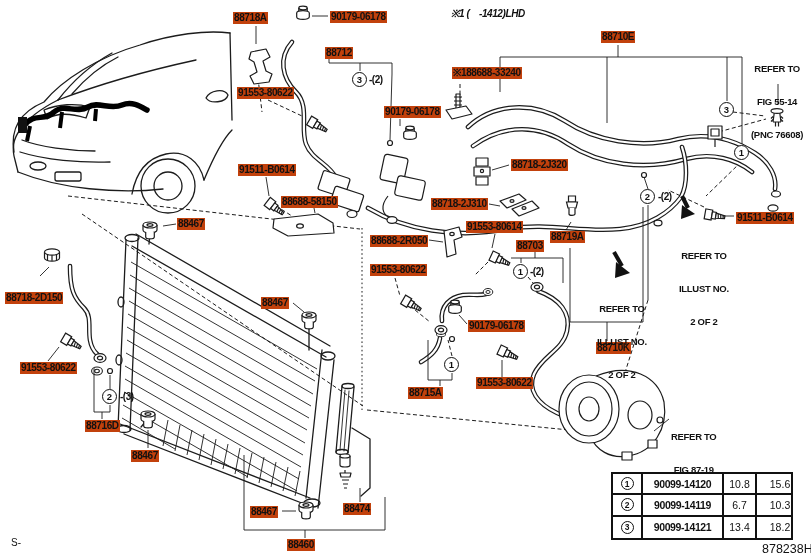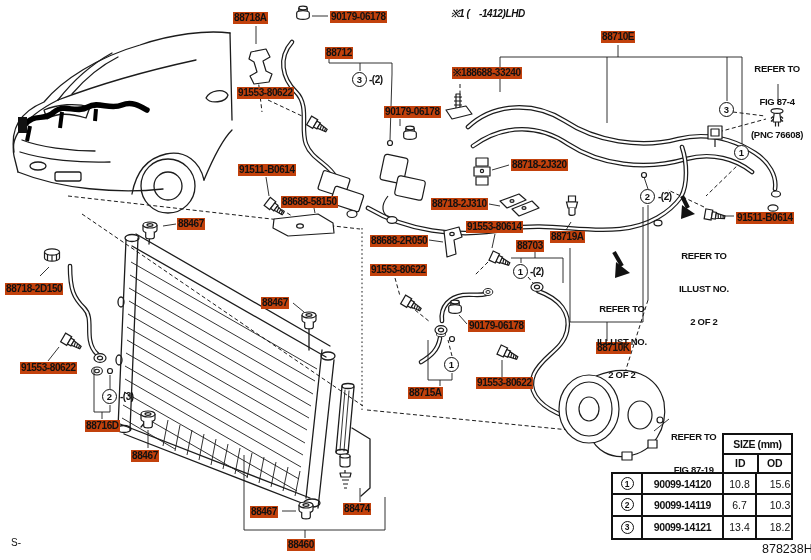--- a/index.html
+++ b/index.html
@@ -365,33 +365,33 @@
 <div class="lbl" style="left:466px;top:221px">91553-80614</div>
 <div class="lbl" style="left:370px;top:235px">88688-2R050</div>
 <div class="lbl" style="left:516px;top:240px">88703</div>
 <div class="lbl" style="left:550px;top:231px">88719A</div>
 <div class="lbl" style="left:370px;top:264px">91553-80622</div>
 <div class="lbl" style="left:468px;top:320px">90179-06178</div>
 <div class="lbl" style="left:408px;top:387px">88715A</div>
 <div class="lbl" style="left:476px;top:377px">91553-80622</div>
 <div class="lbl" style="left:736px;top:212px">91511-B0614</div>
 <div class="lbl" style="left:596px;top:342px">88710K</div>
-<div class="lbl" style="left:5px;top:283px">88718-2D150</div>
+<div class="lbl" style="left:5px;top:292px">88718-2D150</div>
 <div class="lbl" style="left:20px;top:362px">91553-80622</div>
 <div class="lbl" style="left:85px;top:420px">88716D</div>
 <div class="lbl" style="left:177px;top:218px">88467</div>
 <div class="lbl" style="left:261px;top:297px">88467</div>
 <div class="lbl" style="left:131px;top:450px">88467</div>
 <div class="lbl" style="left:250px;top:506px">88467</div>
 <div class="lbl" style="left:343px;top:503px">88474</div>
 <div class="lbl" style="left:287px;top:539px">88460</div>
 
 <div class="note" style="left:751px;top:41px">
   <span style="display:block">REFER TO</span>
-  <span style="display:block">FIG 87-4</span>
+  <span style="display:block">FIG 55-14</span>
   <span style="display:block">(PNC 76608)</span>
 </div>
 <div class="note" style="left:679px;top:228px">
   <span style="display:block">REFER TO</span>
   <span style="display:block">ILLUST NO.</span>
   <span style="display:block">2 OF 2</span>
 </div>
 <div class="note" style="left:597px;top:281px">
   <span style="display:block">REFER TO</span>
   <span style="display:block">ILLUST NO.</span>
@@ -407,27 +407,20 @@
 <div class="circ" style="left:719px;top:102px">3</div>
 <div class="circ" style="left:734px;top:145px">1</div>
 <div class="circ" style="left:640px;top:189px">2</div>
 <div class="qty" style="left:658px;top:191px">-(2)</div>
 <div class="circ" style="left:513px;top:264px">1</div>
 <div class="qty" style="left:530px;top:266px">-(2)</div>
 <div class="circ" style="left:444px;top:357px">1</div>
 <div class="circ" style="left:102px;top:389px">2</div>
 <div class="qty" style="left:120px;top:391px">-(3)</div>
 
-<div class="st-head">
-  <div class="st-title">SIZE (mm)</div>
-  <div class="st-sub">
-    <div>ID</div>
-    <div>OD</div>
-  </div>
-</div>
 <div class="st-body">
   <div>
         <span class="circ-s">1</span>
       </div>
   <div class="st-part">90099-14120</div>
   <div>10.8</div>
   <div>15.6</div>
   <div>
         <span class="circ-s">2</span>
       </div>

